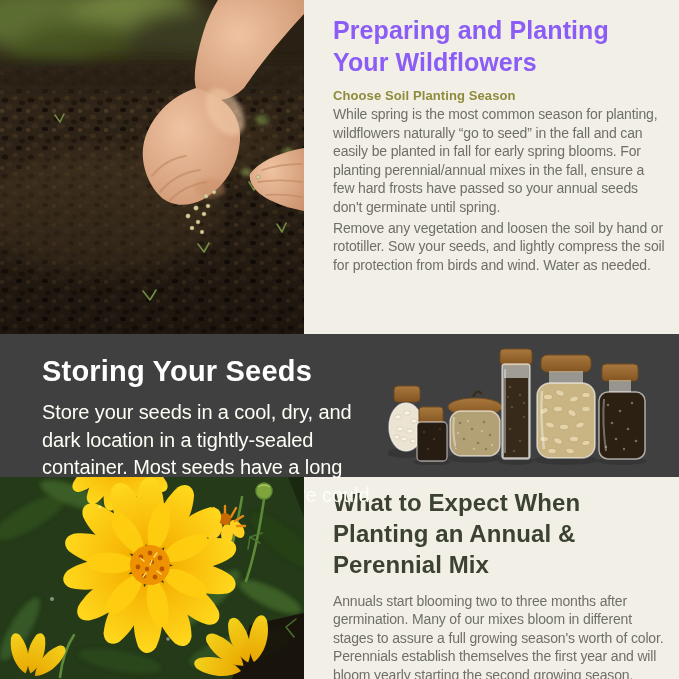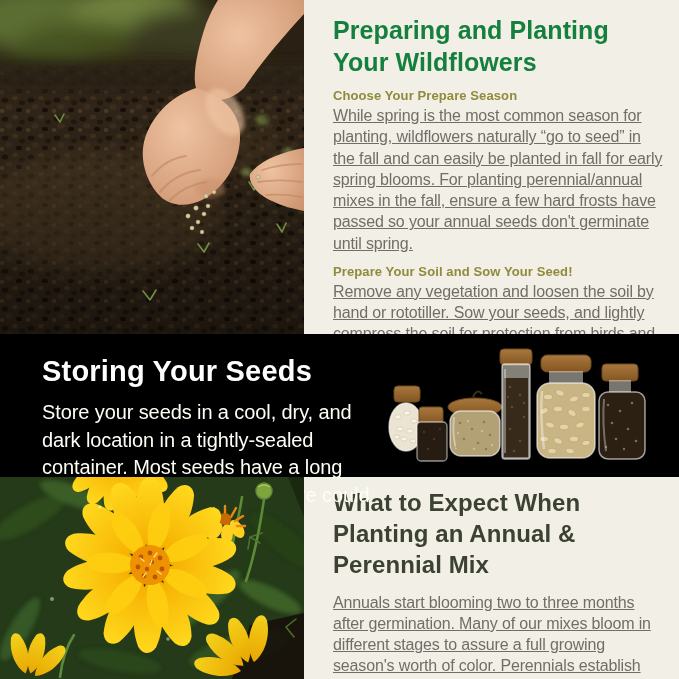--- a/index.html
+++ b/index.html
@@ -1,40 +1,40 @@
 <!DOCTYPE html>
 <html><head>
 <meta charset="utf-8">
 <style>
   * { margin:0; padding:0; box-sizing:border-box; }
   html,body { font-family:"Liberation Sans", sans-serif; }
   .canvas { position:relative; width:679px; height:679px; overflow:hidden; background:#f2efe7; }
 
   
   .row-top { height:334px; display:flex; }
-  .row-band { height:143px; background:#000000; position:relative; }
+  .row-band { height:143px; background:#404040; position:relative; }
   .row-bottom { height:212px; display:flex;justify-content:center; }
 
   .photo { flex:0 0 304px; width:304px; overflow:hidden; position:relative; }
   .photo svg { display:block; }
 
   .panel { flex:1; background:#f2efe7; padding:14px 14px 0 29px; }
 
   
   .h-big {
-    font-size:25px; font-weight:700; color:#15803d;
+    font-size:25px; font-weight:700; color:#8b5cf6;
     line-height:1.28; letter-spacing:.1px; max-width:305px;
   }
   .subhead {
     font-size:13px; font-weight:700; color:#8e8b3c;
     margin-top:10px; letter-spacing:.1px;
   }
   .body-txt {
-    font-size:16px; color:#6f6f68; line-height:1.33;
-    letter-spacing:-.15px; max-width:340px; margin-top:2px;text-decoration:underline;
+    font-size:14px; color:#6f6f68; line-height:1.33;
+    letter-spacing:-.15px; max-width:340px; margin-top:2px;
   }
   .band-inner { padding:21px 0 0 42px; }
   .band-h {
     font-size:29px; font-weight:700; color:#ffffff; letter-spacing:.2px;
   }
   .band-b {
     font-size:20px; color:#fdfef5; line-height:1.38;
     letter-spacing:-.1px; max-width:330px; margin-top:11px;
   }
   .h-big2 {
@@ -145,29 +145,28 @@
           <path d="M266,195 C278,194 290,195 302,197"></path>
         </g>
         <circle cx="258" cy="177" r="2" fill="#d9d0a2" stroke="#978c5d" stroke-width=".5"></circle>
       </svg>
     </div>
 
     <div class="panel">
       <div class="h-big">Preparing and Planting Your Wildflowers</div>
 
       <div>
-        <div class="subhead">Choose Your Prepare Season</div>
+        <div class="subhead">Choose Soil Planting Season</div>
         <div class="body-txt">While spring is the most common season for planting, wildflowers naturally “go to seed” in the fall and can easily be planted in fall for early spring blooms. For planting perennial/annual mixes in the fall, ensure a few hard frosts have passed so your annual seeds don't germinate until spring.</div>
       </div>
 
       <div>
       </div>
 
       <div>
-        <div class="subhead">Prepare Your Soil and Sow Your Seed!</div>
         <div class="body-txt">Remove any vegetation and loosen the soil by hand or rototiller. Sow your seeds, and lightly compress the soil for protection from birds and wind. Water as needed.</div>
       </div>
     </div>
   </div>
 
   <div class="row-band">
     <div class="band-inner">
       <div class="band-h">Storing Your Seeds</div>
       <div class="band-b">Store your seeds in a cool, dry, and dark location in a tightly-sealed container. Most seeds have a long shelf life, but heat and moisture could shorten it.</div>
     </div>

